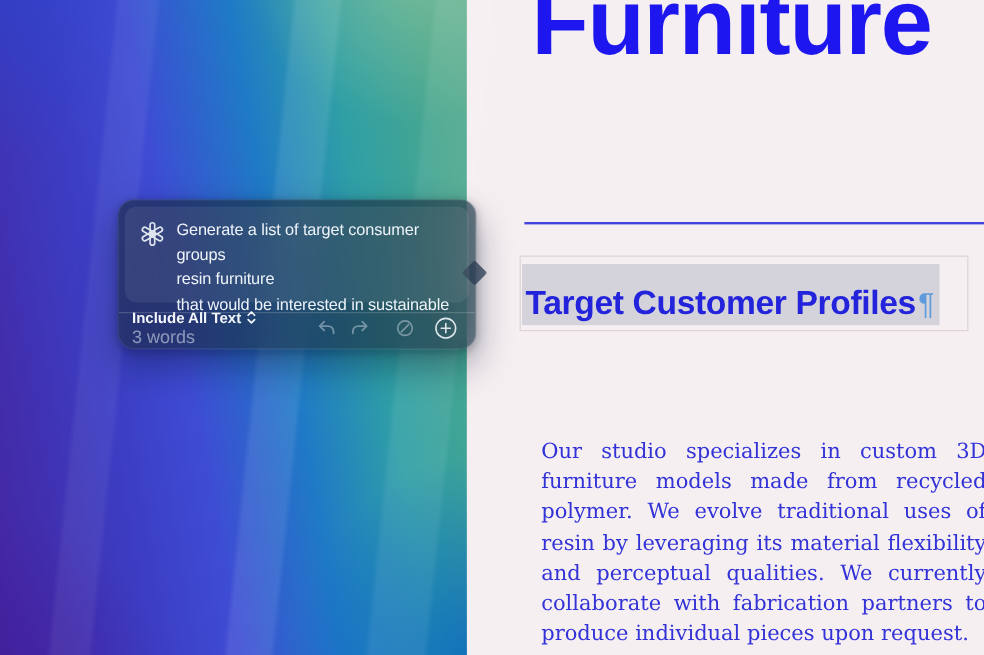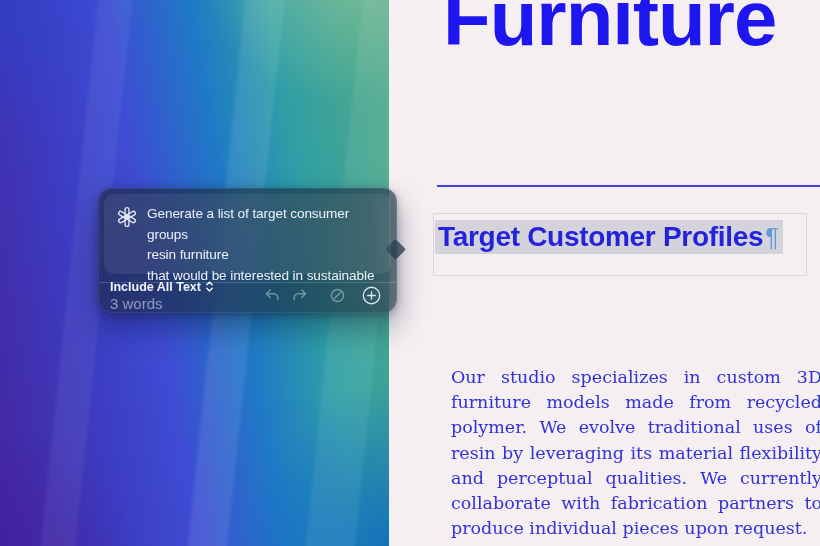--- a/index.html
+++ b/index.html
@@ -37,33 +37,33 @@
     white-space:nowrap;
   }
   .doc-rule { position:absolute; left:437px; top:185px; width:383px; height:2px; }
 
   .heading-box {
     position:absolute; left:433px; top:213px; width:374px; height:63px;
     border:1px solid #ddd5d8; padding:6px 0 0 1px;
   }
   .heading-selection {
     display:inline-block; font-size:28px; font-weight:700; letter-spacing:-.3px;
-    line-height:34px; padding:0 5px 0 3px; white-space:nowrap;
+    line-height:34px; padding:16px 5px 0 3px; white-space:nowrap;
   }
   .pilcrow { font-weight:400; font-size:25px; margin-left:2px; }
 
   .body-paragraph {
     position:absolute; left:451px; top:365px; width:371px;
     font-family:"DejaVu Serif", serif;
     font-size:17.5px; line-height:25.2px; text-align:justify;
   }
 
   
   .popup {
-    position:absolute; left:98px; top:188px; width:299px; height:125px;
+    position:absolute; left:98px; top:166px; width:299px; height:125px;
     border-radius:14px;
     background:rgba(22,38,60,.60);
     backdrop-filter: blur(14px) saturate(90%);
     -webkit-backdrop-filter: blur(14px) saturate(90%);
     box-shadow:0 14px 30px rgba(5,15,40,.38), 0 2px 8px rgba(5,15,40,.25);
     border:1px solid rgba(255,255,255,.08);
     color:#eef3f9;
   }
   .popup-tail {
     position:absolute; right:-7px; top:53px; width:15px; height:15px;

